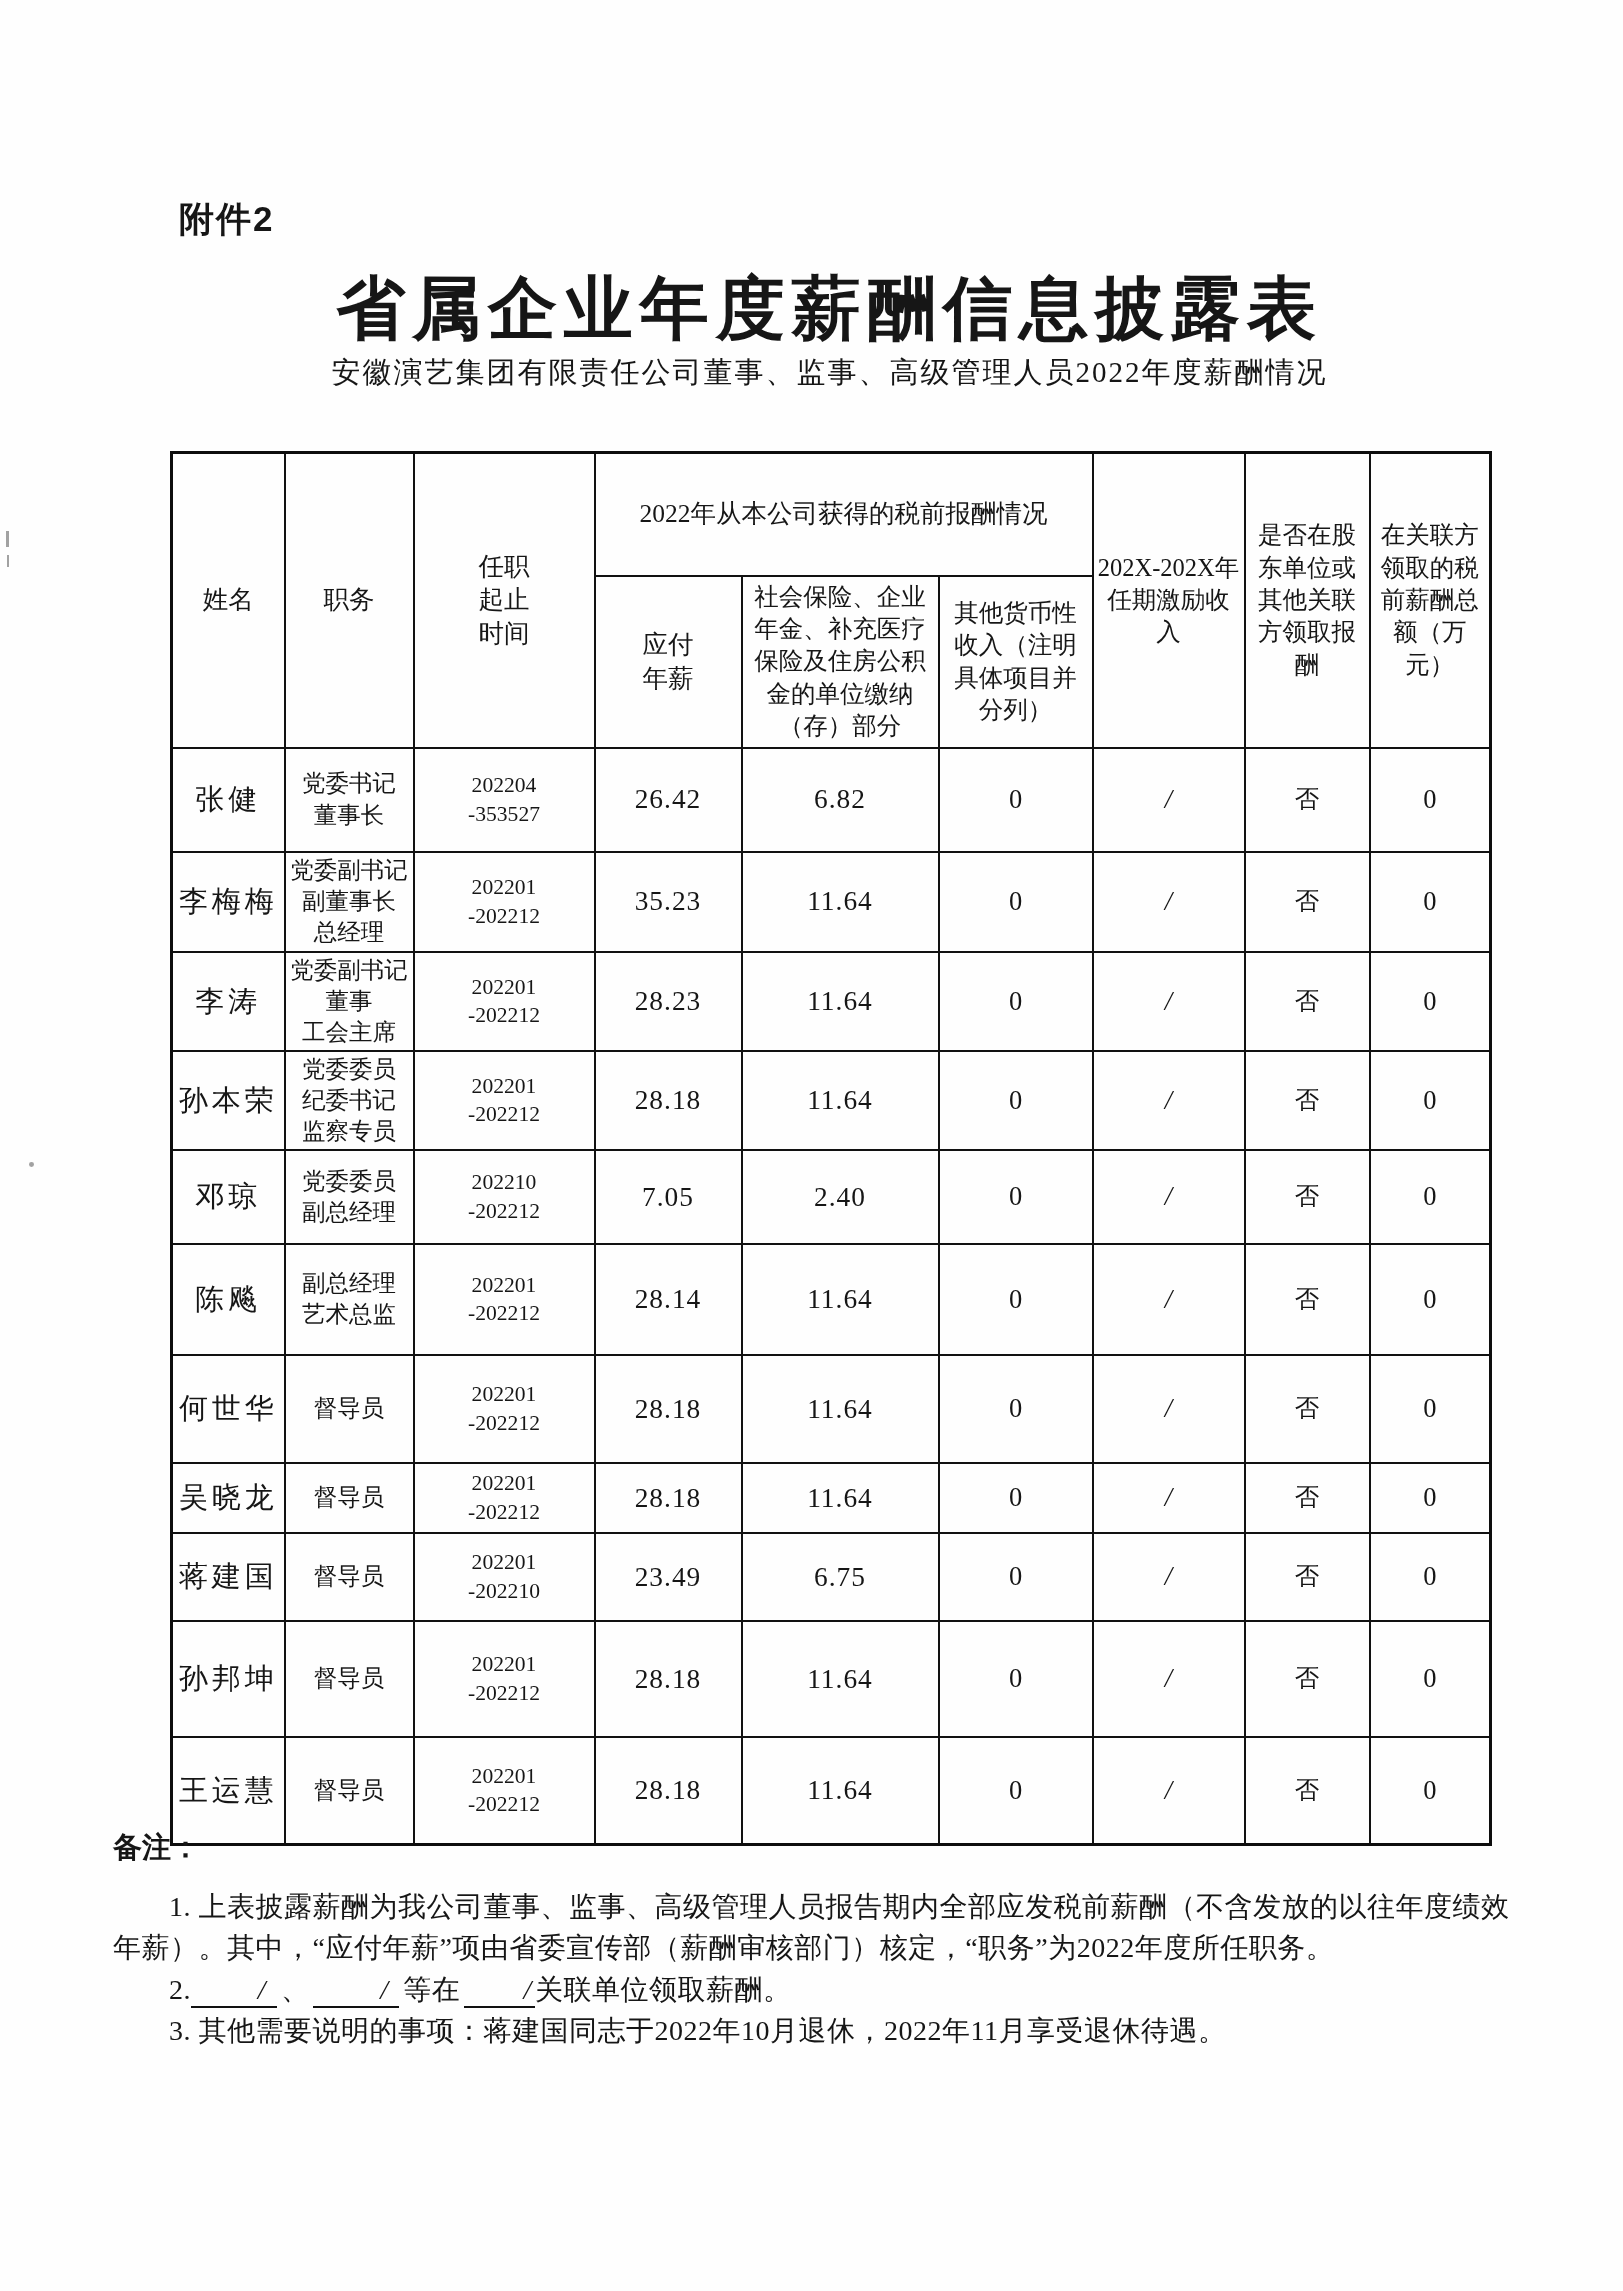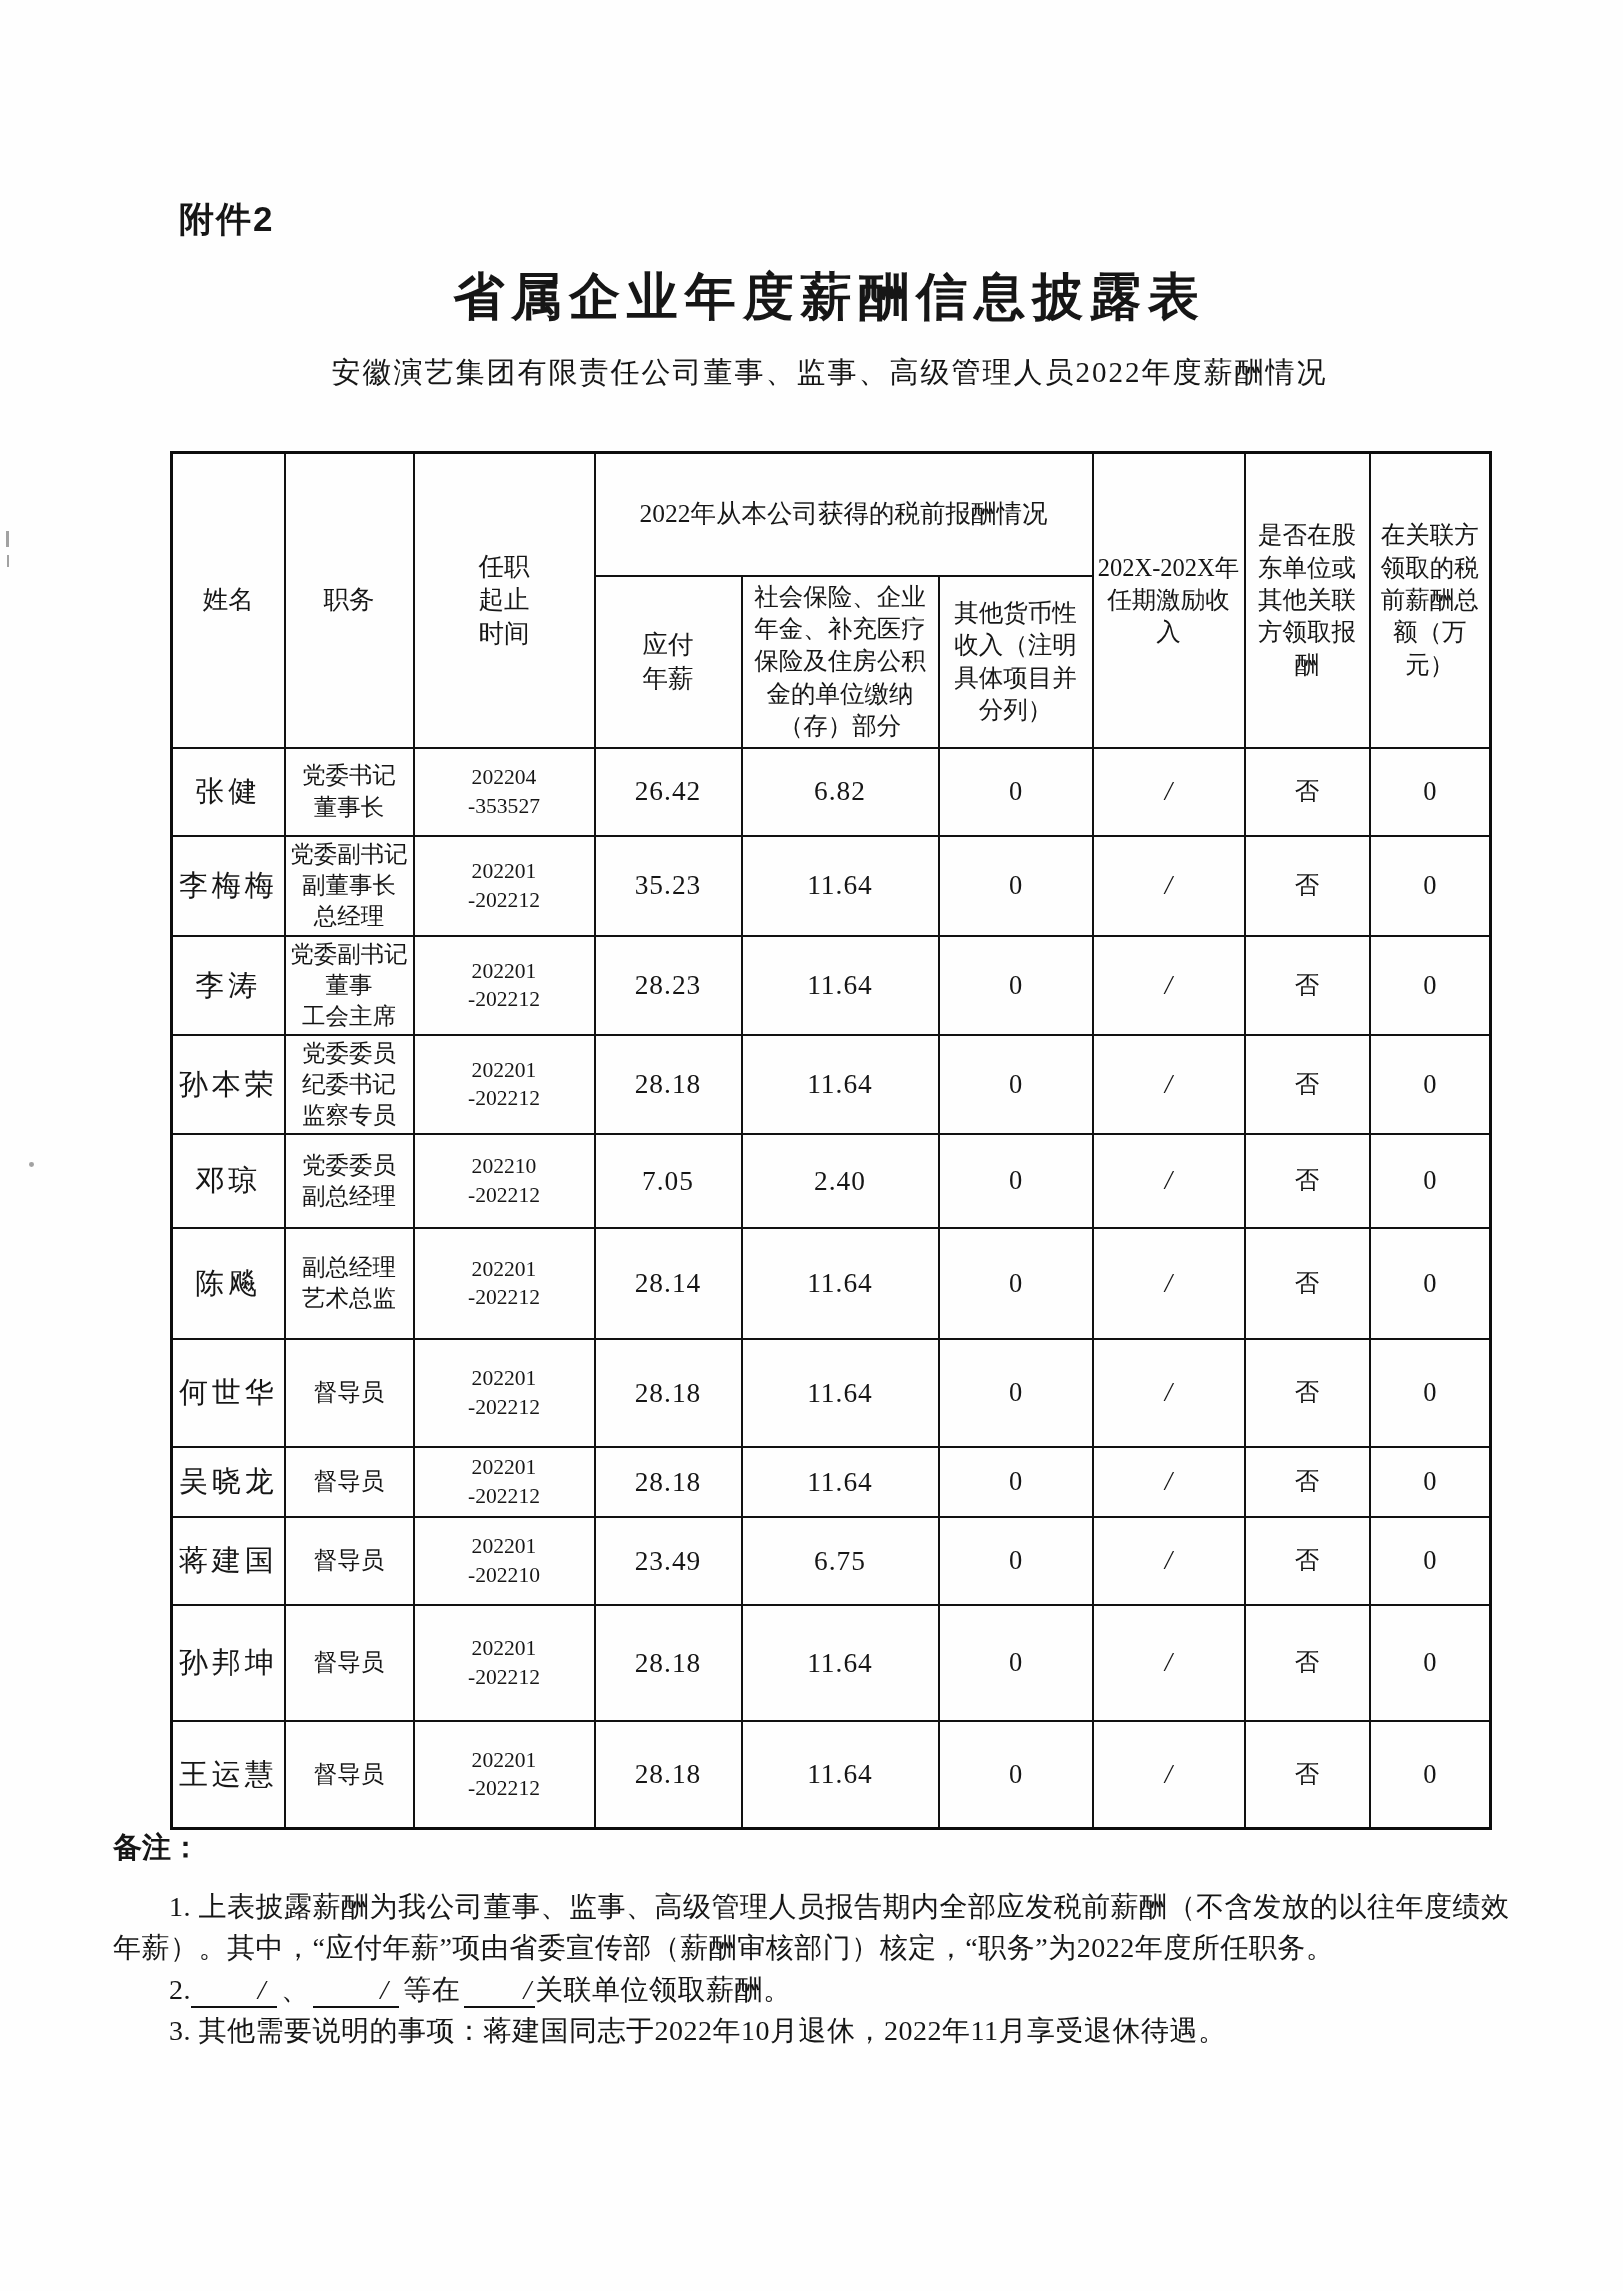--- a/index.html
+++ b/index.html
@@ -13,21 +13,21 @@
 
   .attachment{
     position:absolute;left:179px;top:196px;
     font-family:"Liberation Sans","DejaVu Sans",sans-serif;
     font-weight:700;font-size:35px;letter-spacing:2px;
   }
   .title{
     position:absolute;left:170px;top:263px;width:1319px;
     text-align:center;
     font-family:"Liberation Sans","DejaVu Sans",sans-serif;
-    font-weight:800;font-size:51px;letter-spacing:6.9px;
+    font-weight:800;font-size:69px;letter-spacing:6.9px;
   }
   .subtitle{
     position:absolute;left:170px;top:353px;width:1319px;
     text-align:center;font-size:29px;letter-spacing:2px;
   }
   .unit-line{
     position:absolute;left:170px;top:400px;width:1319px;
     text-align:right;font-size:29px;letter-spacing:1px;
   }
 
@@ -111,21 +111,21 @@
         <td rowspan="2" class="hdr-small">是否在股东单位或其他关联方领取报酬</td>
         <td rowspan="2" class="hdr-small">在关联方领取的税前薪酬总额（万元）</td>
       </tr>
       <tr style="height:172px">
         <td class="hdr pre">应付
 年薪</td>
         <td class="hdr-ins">社会保险、企业年金、补充医疗保险及住房公积金的单位缴纳（存）部分</td>
         <td class="hdr-small">其他货币性收入（注明具体项目并分列）</td>
       </tr>
 
-      <tr style="height:88px">
+      <tr style="height:104px">
         <td class="cell-name">张健</td>
         <td class="cell-pos pre">党委书记
 董事长</td>
         <td class="cell-term pre">202204
 -353527</td>
         <td class="cell-num">26.42</td>
         <td class="cell-num">6.82</td>
         <td class="cell-zero">0</td>
         <td class="cell-slash">/</td>
         <td class="cell-bool">否</td>

